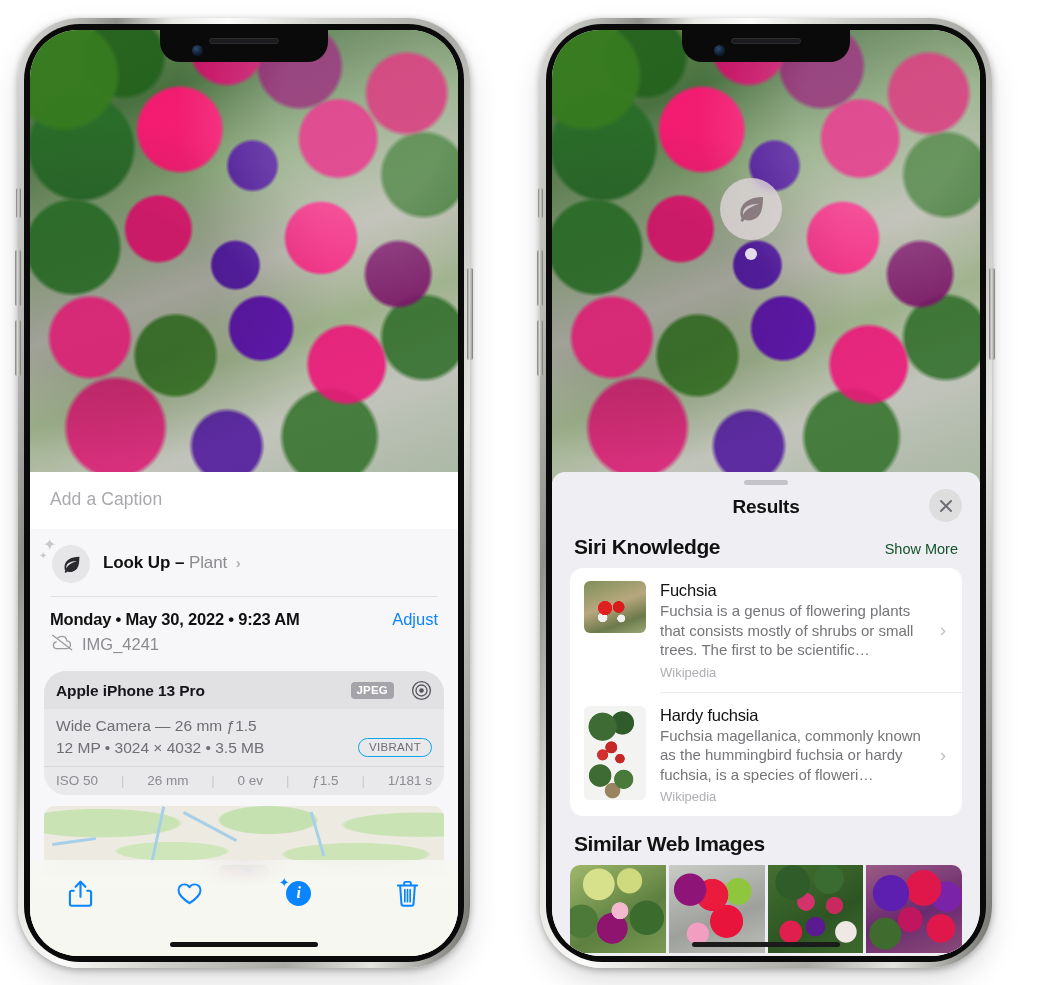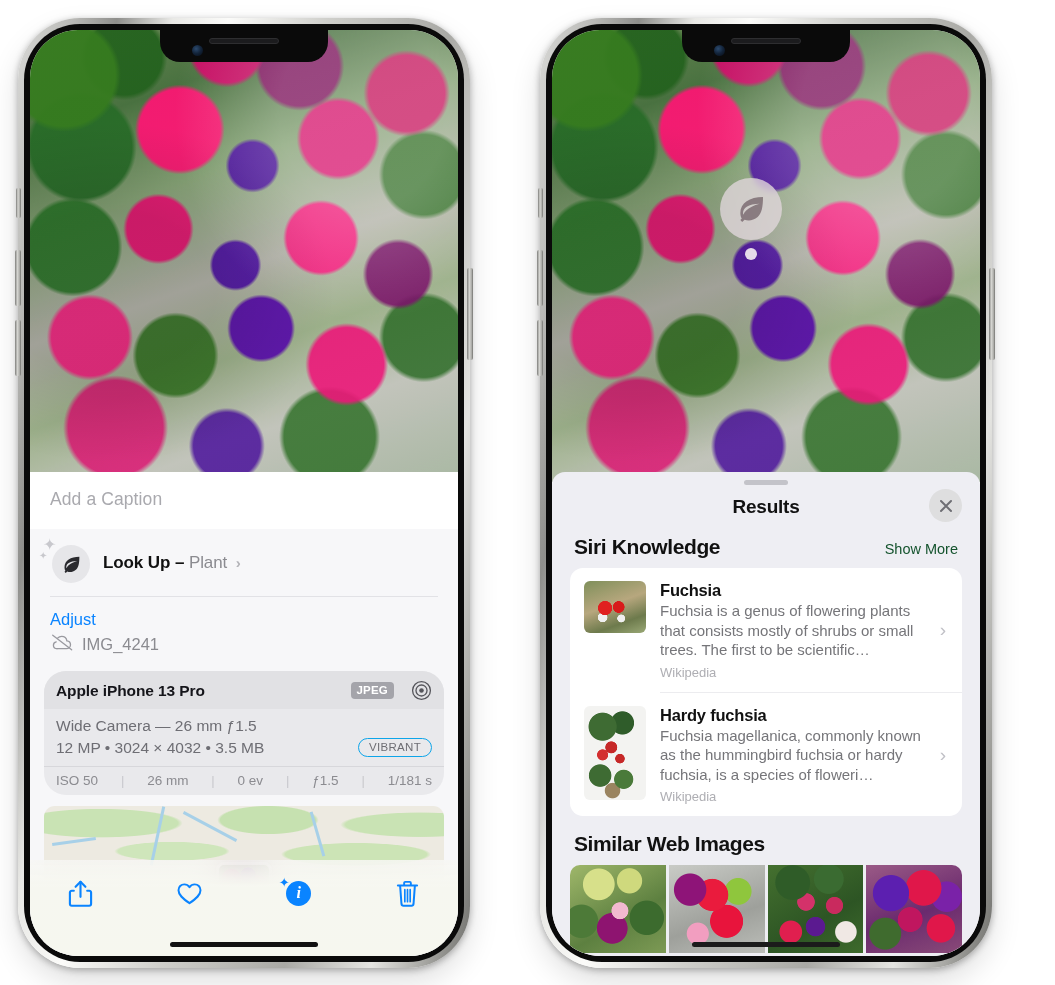--- a/index.html
+++ b/index.html
@@ -282,21 +282,21 @@
       radial-gradient(circle at 62% 18%, #2f5c2a 0 13%, transparent 14%),
       radial-gradient(circle at 44% 44%, #c62828 0 9%, transparent 10%),
       radial-gradient(circle at 30% 52%, #d32f2f 0 8%, transparent 9%),
       radial-gradient(circle at 58% 56%, #c62828 0 7%, transparent 8%),
       radial-gradient(circle at 26% 74%, #3e6b33 0 13%, transparent 14%),
       radial-gradient(circle at 64% 78%, #4a7a3a 0 11%, transparent 12%),
       radial-gradient(circle at 46% 90%, #9a8460 0 8%, transparent 9%),
       #f3f3f1;
   }
   .ktext{ flex:1; min-width:0; }
-  .ktitle{ font-size:16.5px; font-weight:700; color:#111; letter-spacing:-.2px; }
+  .ktitle{ font-size:16.5px; font-weight:400; color:#111; letter-spacing:-.2px; }
   .kdesc{ font-size:15px; color:#757579; line-height:1.30; margin-top:1px; }
   .ksrc{ font-size:13px; color:#aeaeb3; margin-top:5px; }
   .kchev{ color:#c0c0c6; font-size:19px; align-self:center; flex:none; padding-right:2px; }
   .krow-div{ height:1px; background:#ececef; margin-left:90px; }
 
   .sec-head2{ padding:16px 22px 9px 22px; }
 
   .webstrip{ display:flex; gap:3px; padding:0 18px; }
   .wt{ flex:1; height:88px; border-radius:10px 10px 0 0; overflow:hidden; }
   .wt:nth-child(2),.wt:nth-child(3){ border-radius:0; }
@@ -388,20 +388,21 @@
             <span>Look Up –</span>
             <span class="sub">Plant</span>
             <span class="chev-gray">›</span>
           </div>
         </div>
 
         <div class="divider"></div>
 
         <div class="meta-block">
           <div class="meta-line1">
+            <div class="meta-date">Monday • May 30, 2022 • 9:23 AM</div>
             <div class="adjust">Adjust</div>
           </div>
           <div class="meta-line2">
             <span>
               <svg viewBox="0 0 30 22" aria-hidden="true">
                 <path d="M8.5 19h12.2c3 0 5.3-2.3 5.3-5.1 0-2.7-2-4.9-4.7-5.1C20.8 5.3 18 3 14.6 3c-2.1 0-4 .9-5.3 2.4" fill="none" stroke="#9a9aa0" stroke-width="1.7" stroke-linecap="round"></path>
                 <path d="M8.5 19c-2.6 0-4.6-2-4.6-4.5 0-2.2 1.5-4 3.6-4.4" fill="none" stroke="#9a9aa0" stroke-width="1.7" stroke-linecap="round"></path>
                 <path d="M3 1.5 27.5 20.5" stroke="#9a9aa0" stroke-width="1.7" stroke-linecap="round"></path>
               </svg>
             </span>

